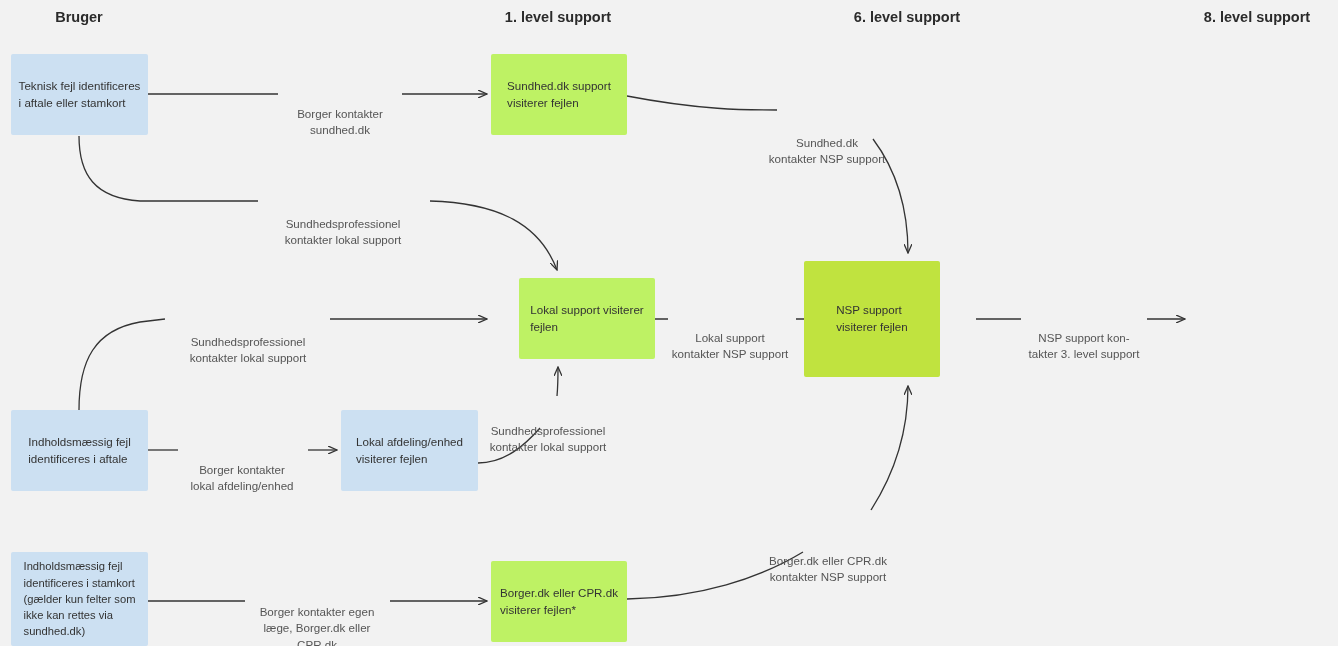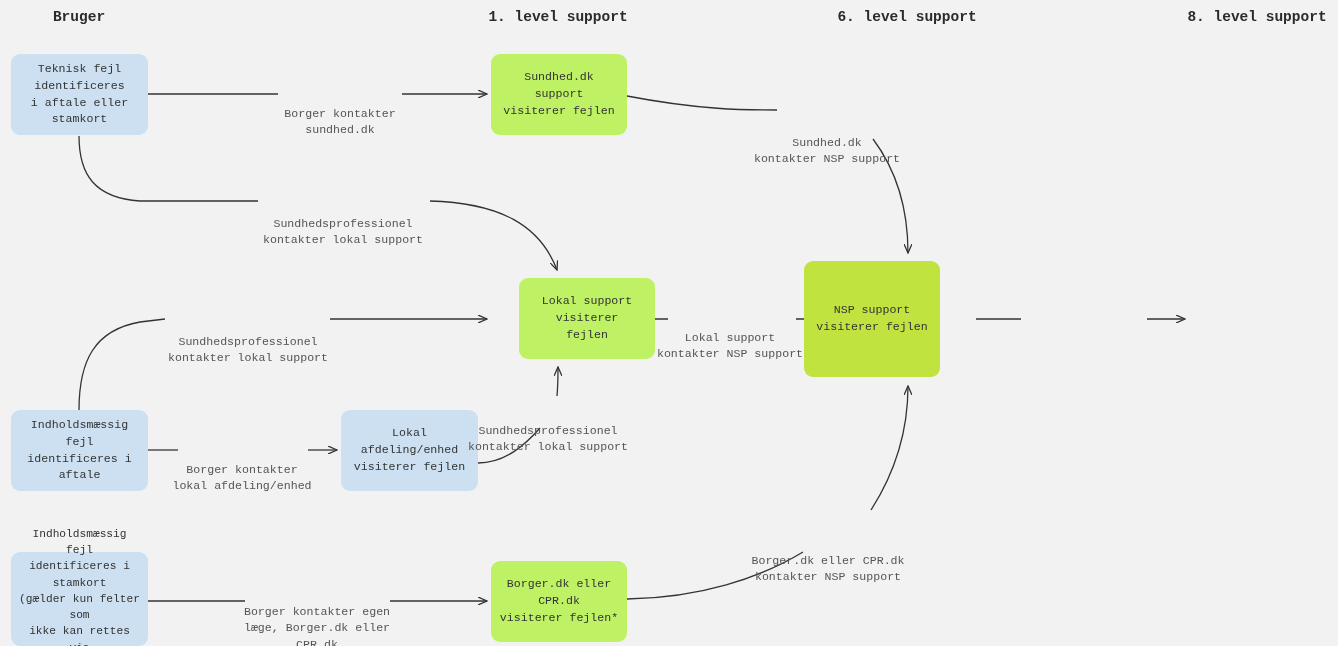--- a/index.html
+++ b/index.html
@@ -10,21 +10,20 @@
   }
   body {
     font-family: "Liberation Sans", sans-serif;
   }
   #canvas {
     position: relative;
     width: 1338px;
     height: 659px;
     background: #f2f2f2;
     overflow: hidden;
-    font-family: Liberation Mono, monospace;
   }
   #whitestrip {
     position: absolute;
     left: 0;
     top: 646px;
     width: 1338px;
     height: 13px;
     background: #ffffff;
   }
   svg#flow {
@@ -38,25 +37,24 @@
     position: absolute;
     font-size: 14.5px;
     font-weight: bold;
     color: #2b2b2b;
     white-space: nowrap;
     transform: translateX(-50%);
   }
   .node {
     position: absolute;
     box-sizing: border-box;
-    border-radius: 9px;
+    border-radius: 2px;
     display: flex;
     align-items: center;
     justify-content: center;
-    text-align: center;
     font-size: 11.6px;
     line-height: 1.45;
     color: #333333;
     padding: 0 7px;
     white-space: pre-line;
   }
   .node.light  { background: #cce0f2; }
   .node.blue   { background: #bef264; }
   .node.green  { background: #c0e33f; }
   .node.pink   { background: #f2547d; }
@@ -154,15 +152,17 @@
 lokal afdeling/enhed</div>
   <div class="edge-label" style="left:548px;  top:411px;">Sundhedsprofessionel
 kontakter lokal support</div>
   <div class="edge-label" style="left:730px;  top:318px;">Lokal support
 kontakter NSP support</div>
   <div class="edge-label" style="left:317px;  top:601px;">Borger kontakter egen
 læge, Borger.dk eller
 CPR.dk</div>
   <div class="edge-label" style="left:828px;  top:541px;">Borger.dk eller CPR.dk
 kontakter NSP support</div>
+  <div class="edge-label" style="left:1084px; top:318px;">NSP support kon-
+takter 3. level support</div>
 
   <div id="whitestrip"></div>
 </div>
 
 </body></html>

